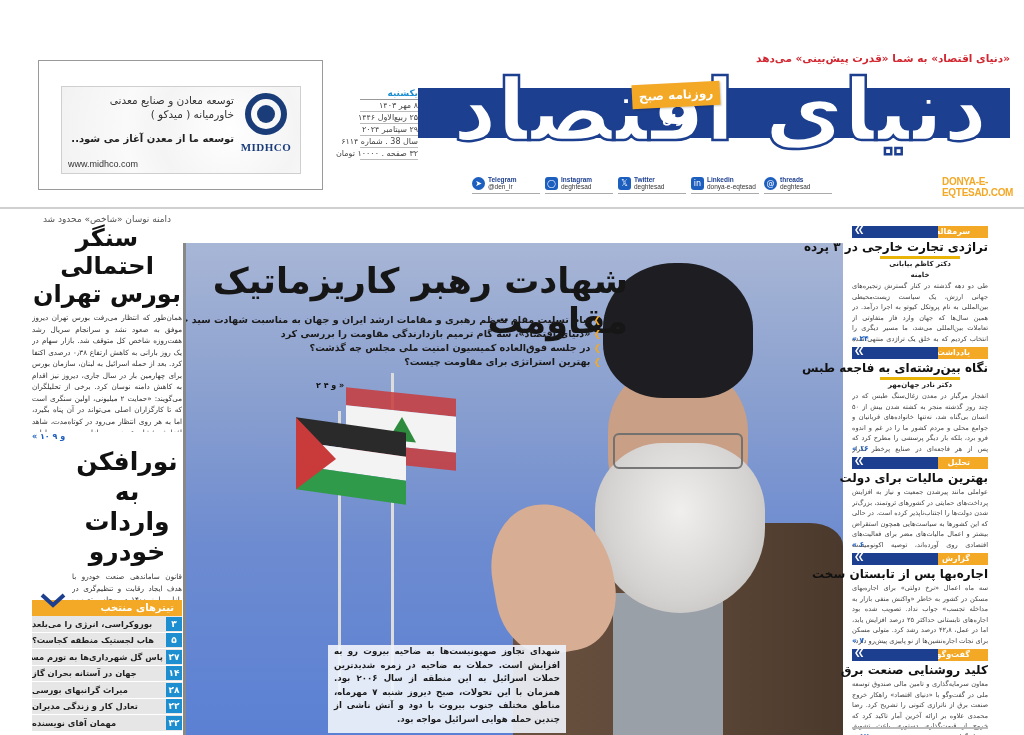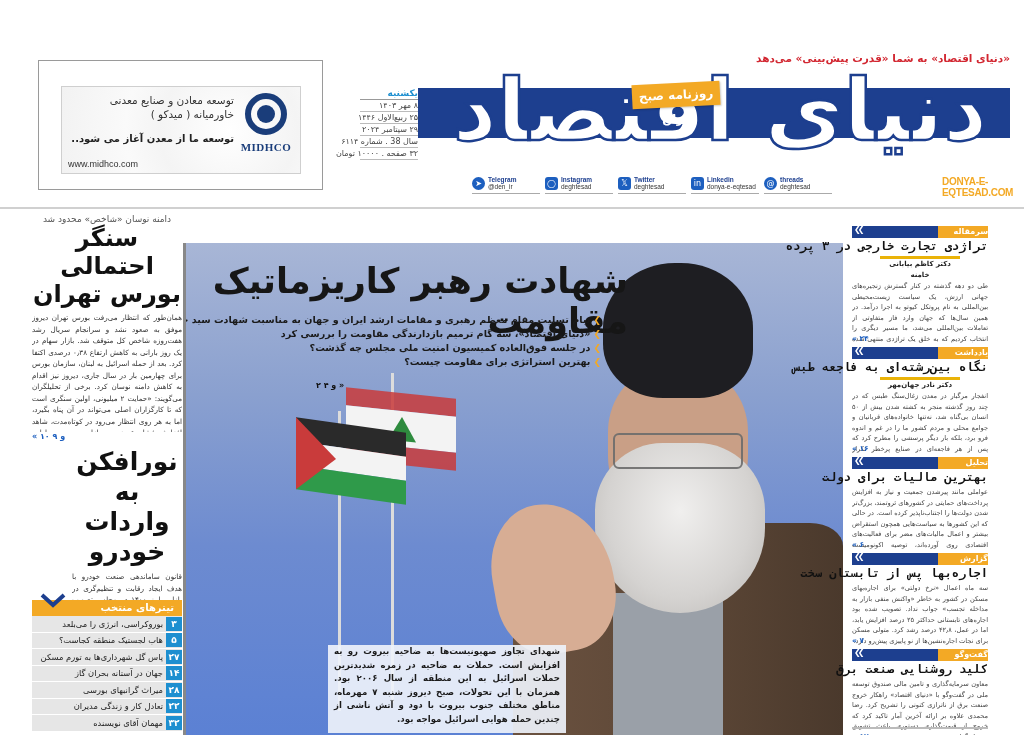--- a/index.html
+++ b/index.html
@@ -45,21 +45,21 @@
   .kicker { font-size: 9px; color: #555; text-align: center; }
   .bighead { font-size: 24px; font-weight: bold; line-height: 28px; text-align: center; color: #111; letter-spacing: -1px; }
   .body { font-size: 7.2px; line-height: 11.5px; color: #333; text-align: justify; }
   .pageref { font-size: 8px; font-weight: bold; color: #1d5fbf; direction: ltr; text-align: left; }
 
   .picks { position: absolute; left: 32px; top: 600px; width: 150px; }
   .picks-head { height: 16px; background: #f3a925; color: #fff; font-size: 10px; font-weight: bold; text-align: right; padding-right: 8px; line-height: 16px; position: relative; }
   .picks-head .chev { position: absolute; left: 8px; top: -8px; width: 26px; height: 16px; }
   .pick { display: flex; flex-direction: row-reverse; align-items: center; height: 16.5px; border-bottom: 1px solid #fff; background: #e6e6e6; }
   .pick .num { width: 16px; height: 14px; background: #1d8fd0; color: #fff; font-size: 9px; font-weight: bold; text-align: center; line-height: 14px; margin-left: 3px; flex: none; }
-  .pick .lbl { flex: 1; font-size: 8.3px; font-weight: normal; color: #222; text-align: right; direction: rtl; white-space: nowrap; overflow: hidden; }
+  .pick .lbl { flex: 1; font-size: 8.3px; font-weight: bold; color: #222; text-align: left; direction: rtl; white-space: nowrap; overflow: hidden; }
 
   
   .main { position: absolute; left: 183px; top: 243px; width: 660px; height: 505px; overflow: hidden;
     background: linear-gradient(180deg, #a8b6d6 0%, #8aa0cf 30%, #6d8bd0 60%, #5a80d4 100%); border-left: 3px solid #888; }
   .flagpole { position: absolute; width: 3px; background: #dcdcdc; }
   .flag-lb { position: absolute; left: 160px; top: 150px; width: 110px; height: 72px; transform: skewY(6deg); }
   .flag-lb .r { height: 18px; background: #c93b3b; opacity: 0.85; }
   .flag-lb .w { height: 36px; background: #f3f3f3; position: relative; }
   .flag-lb .w::after { content: ""; position: absolute; left: 42px; top: 6px; width: 0; height: 0; border-left: 14px solid transparent; border-right: 14px solid transparent; border-bottom: 24px solid #2e8b3e; }
   .flag-ps { position: absolute; left: 110px; top: 182px; width: 110px; height: 72px; transform: skewY(8deg); }
@@ -85,22 +85,22 @@
 
   .caption-box { position: absolute; left: 142px; top: 402px; width: 238px; height: 88px; background: rgba(238,242,250,0.92); padding: 0 6px; direction: rtl; }
   .caption-box p { font-size: 8.6px; font-weight: bold; line-height: 13.5px; color: #1b1b1b; text-align: justify; }
   .photo-credit { position: absolute; left: 0; bottom: 0; width: 100%; height: 12px; background: #7a7a7a; color: #fff; font-size: 6.5px; line-height: 12px; padding-right: 8px; text-align: right; direction: rtl; font-style: italic; }
 
   
   .rightcol { position: absolute; left: 852px; top: 222px; width: 136px; }
   .sec-bar { display: flex; height: 12px; margin-top: 4px; }
   .sec-bar .blue { flex: 1; background: #1d3f8f; position: relative; }
   .sec-bar .blue::before { content: "\276E\276E"; position: absolute; left: 2px; top: -1px; font-size: 8px; color: #fff; letter-spacing: -3px; }
-  .sec-bar .tag { width: 50px; background: #f3a925; color: #fff; font-size: 8px; font-weight: bold; text-align: right; padding-right: 0; line-height: 12px; direction: rtl; }
-  .r-head { font-size: 12px; font-weight: bold; text-align: center; line-height: 18px; color: #111; direction: rtl; white-space: nowrap; letter-spacing: -0.5px; font-family: Liberation Mono, monospace; }
+  .sec-bar .tag { width: 50px; background: #f3a925; color: #fff; font-size: 8px; font-weight: bold; text-align: right; padding-right: 18px; line-height: 12px; direction: rtl; }
+  .r-head { font-size: 12px; font-weight: bold; text-align: center; line-height: 18px; color: #111; direction: rtl; white-space: nowrap; letter-spacing: -0.5px; }
   .r-author { font-size: 7px; font-weight: bold; text-align: center; color: #222; border-top: 3px solid #eab308; margin: 0 28px; line-height: 11px; }
   .r-body { font-size: 6.6px; line-height: 10.5px; color: #444; text-align: justify; direction: rtl; }
   .r-ref { font-size: 7.5px; font-weight: bold; color: #1d5fbf; direction: ltr; text-align: left; margin-top: -10px; }
   .bottom-rule { position: absolute; left: 852px; top: 727px; width: 136px; height: 2px; background: #bbb; }
 </style>
 </head>
 <body>
 
 <div class="ad">
   <div class="ad-inner">

